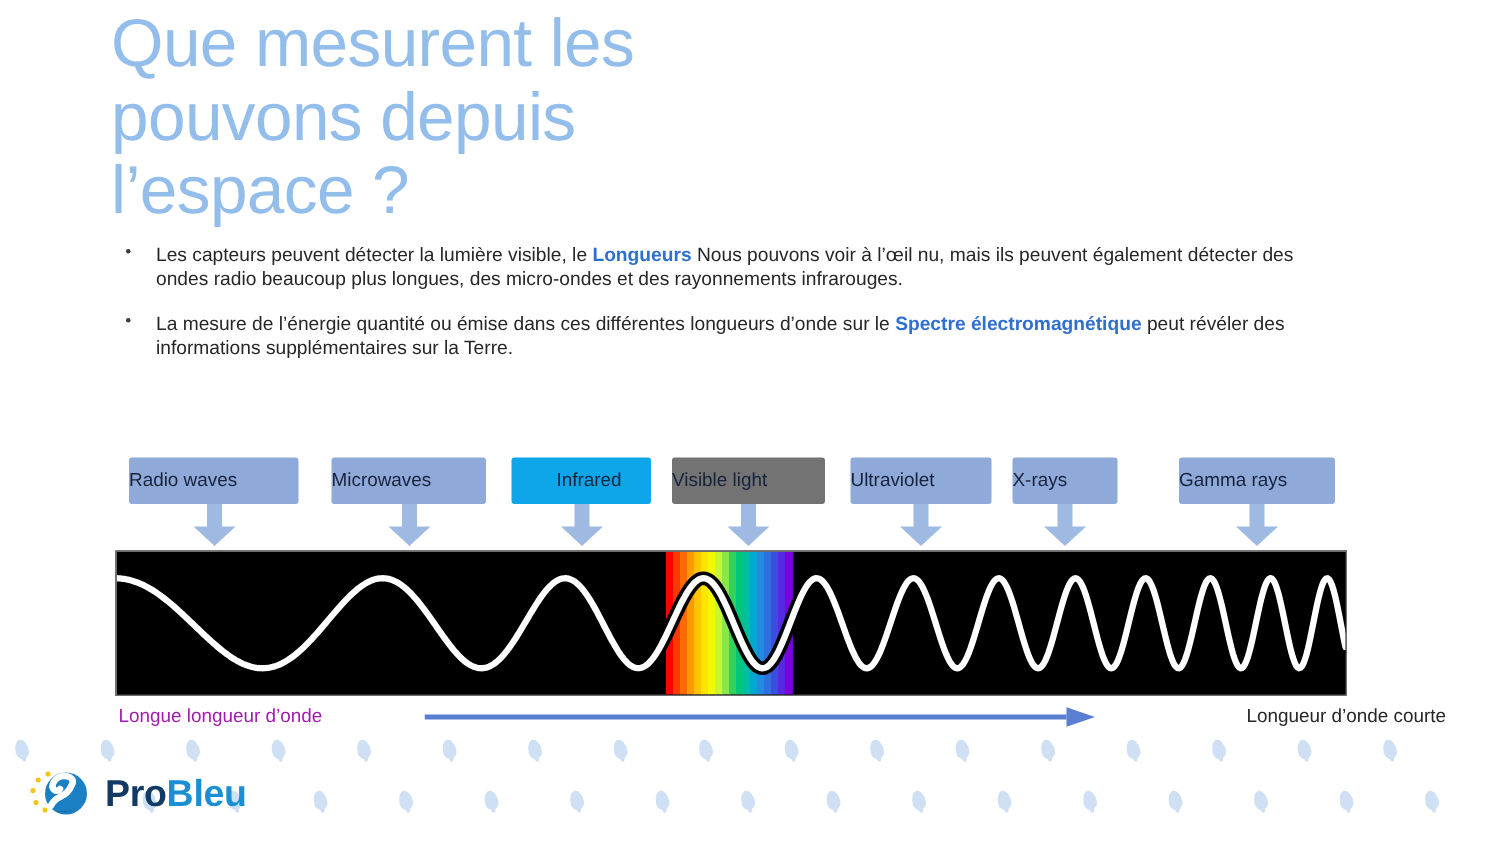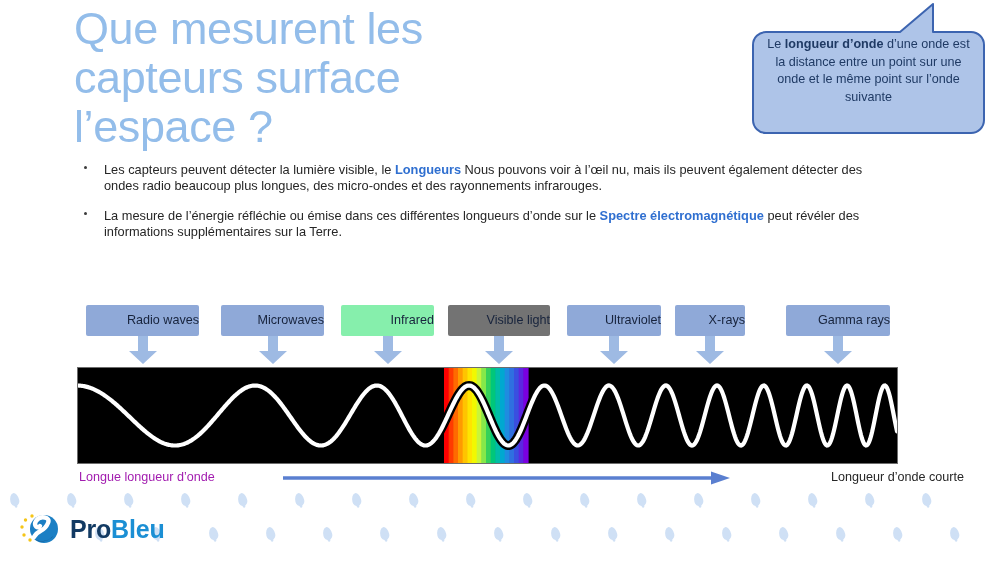--- a/index.html
+++ b/index.html
@@ -48,21 +48,21 @@
   .bullet p{
     margin:0;font-size:12.8px;line-height:16.4px;color:#262626;
   }
   .bullet b{color:#2f6fd0;font-weight:700;}
 
   
   .labels{position:absolute;left:77px;top:305px;width:822px;height:62px;}
   .label-col{position:absolute;top:0;}
   .label-box{
     background:#8fa9d8;color:#17233c;border-radius:2px;
-    font-size:12.6px;line-height:31px;height:31px;text-align:right;
+    font-size:12.6px;line-height:31px;height:31px;text-align:left;
     white-space:nowrap;
   }
   .label-arrow{
     position:absolute;top:31px;left:50%;transform:translateX(-50%);
     width:30px;height:29px;
   }
 
   
   .panel{
     position:absolute;left:77px;top:367px;width:821px;height:97px;
@@ -122,61 +122,51 @@
       <div class="drop" style="left: 665px; top: 42px;"></div>
       <div class="drop" style="left: 722px; top: 42px;"></div>
       <div class="drop" style="left: 779px; top: 42px;"></div>
       <div class="drop" style="left: 836px; top: 42px;"></div>
       <div class="drop" style="left: 893px; top: 42px;"></div>
       <div class="drop" style="left: 950px; top: 42px;"></div>
     </div>
 
   <div class="title" id="title-host">
       <div>Que mesurent les</div>
-      <div>capteurs surface</div>
+      <div>pouvons depuis</div>
       <div>l’espace ?</div>
     </div>
 
-  <div class="callout">
-    <svg width="233" height="134" viewBox="0 0 233 134">
-      <path id="callout-path" d="M14,30 L148,30 L181,2 L181,30 L219,30
-               A13,13 0 0 1 232,43 L232,118
-               A13,13 0 0 1 219,131 L14,131
-               A13,13 0 0 1 1,118 L1,43
-               A13,13 0 0 1 14,30 Z" fill="#aec4e8" stroke="#3c64b0" stroke-width="2" stroke-linejoin="round"></path>
-    </svg>
-    <div class="callout-text" id="callout-host">Le <b>longueur d’onde</b> d’une onde est la distance entre un point sur une onde et le même point sur l’onde suivante</div>
-  </div>
 
   <div class="bullets" id="bullets-host">
       <div class="bullet">
         <span class="dot"></span>
         <p><span>Les capteurs peuvent détecter la lumière visible, le </span><b>Longueurs</b><span> Nous pouvons voir à l’œil nu, mais ils peuvent également détecter des ondes radio beaucoup plus longues, des micro-ondes et des rayonnements infrarouges.</span></p>
       </div>
       <div class="bullet">
         <span class="dot"></span>
-        <p><span>La mesure de l’énergie réfléchie ou émise dans ces différentes longueurs d’onde sur le </span><b>Spectre électromagnétique</b><span> peut révéler des informations supplémentaires sur la Terre.</span></p>
+        <p><span>La mesure de l’énergie quantité ou émise dans ces différentes longueurs d’onde sur le </span><b>Spectre électromagnétique</b><span> peut révéler des informations supplémentaires sur la Terre.</span></p>
       </div>
     </div>
 
   <div class="labels" id="labels-host">
       <div class="label-col" style="left: 9px; width: 113px;">
         <div class="label-box" style="background: rgb(143, 169, 216);">Radio waves</div>
         <svg class="label-arrow" viewBox="0 0 30 29">
           <polygon points="10,0 20,0 20,15 29,15 15,28 1,15 10,15" fill="#9ebae3"></polygon>
         </svg>
       </div>
       <div class="label-col" style="left: 144px; width: 103px;">
         <div class="label-box" style="background: rgb(143, 169, 216);">Microwaves</div>
         <svg class="label-arrow" viewBox="0 0 30 29">
           <polygon points="10,0 20,0 20,15 29,15 15,28 1,15 10,15" fill="#9ebae3"></polygon>
         </svg>
       </div>
       <div class="label-col" style="left: 264px; width: 93px;">
-        <div class="label-box" style="background: #86efac;">Infrared</div>
+        <div class="label-box" style="background: #0ea5e9; padding-left: 30px;">Infrared</div>
         <svg class="label-arrow" viewBox="0 0 30 29">
           <polygon points="10,0 20,0 20,15 29,15 15,28 1,15 10,15" fill="#9ebae3"></polygon>
         </svg>
       </div>
       <div class="label-col" style="left: 371px; width: 102px;">
         <div class="label-box" style="background: #737373;">Visible light</div>
         <svg class="label-arrow" viewBox="0 0 30 29">
           <polygon points="10,0 20,0 20,15 29,15 15,28 1,15 10,15" fill="#9ebae3"></polygon>
         </svg>
       </div>

